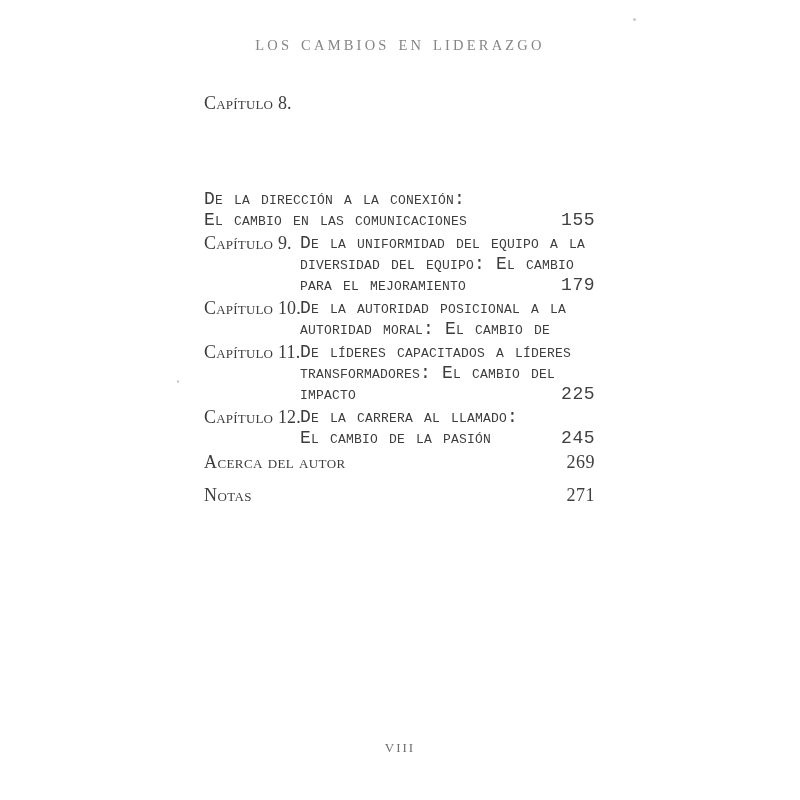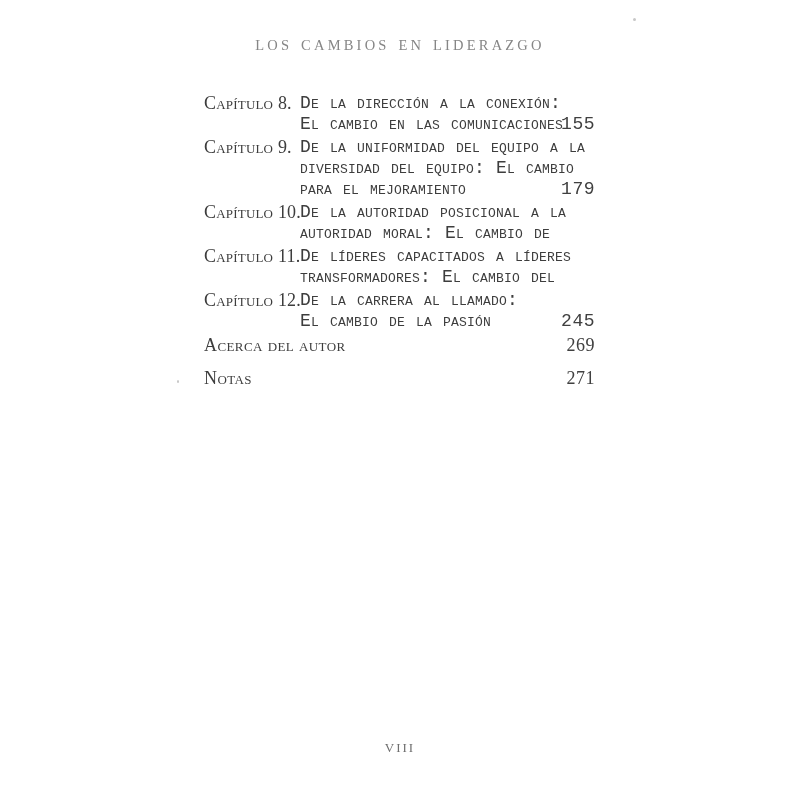--- a/index.html
+++ b/index.html
@@ -38,21 +38,21 @@
 
   .entry {
     display: flex;
     margin-top: 2px;
     font-variant: small-caps;
     font-size: 18px;
     line-height: 21px;
     letter-spacing: 0.2px;
     color: #3d3d3d;
   }
-  .entry:first-child { margin-top: 0; }
+  .entry:first-child { margin-top: 0; flex-direction: column; }
 
   .entry .label {
     flex: 0 0 96px;
     width: 96px;
     white-space: nowrap;
   }
 
   .entry .body {
     flex: 1 1 auto;
     min-width: 0;
@@ -151,20 +151,24 @@
       <span class="line">De la autoridad posicional a la</span>
       <span class="line">autoridad moral: El cambio de</span>
     </span>
   </div>
 
   <div class="entry">
     <span class="label">Capítulo 11.</span>
     <span class="body">
       <span class="line">De líderes capacitados a líderes</span>
       <span class="line">transformadores: El cambio del</span>
+      <span class="line">
+        <span>impacto</span>
+        <span class="pg">225</span>
+      </span>
     </span>
   </div>
 
   <div class="entry">
     <span class="label">Capítulo 12.</span>
     <span class="body">
       <span class="line">De la carrera al llamado:</span>
       <span class="line">
         <span>El cambio de la pasión</span>
         <span class="pg">245</span>

